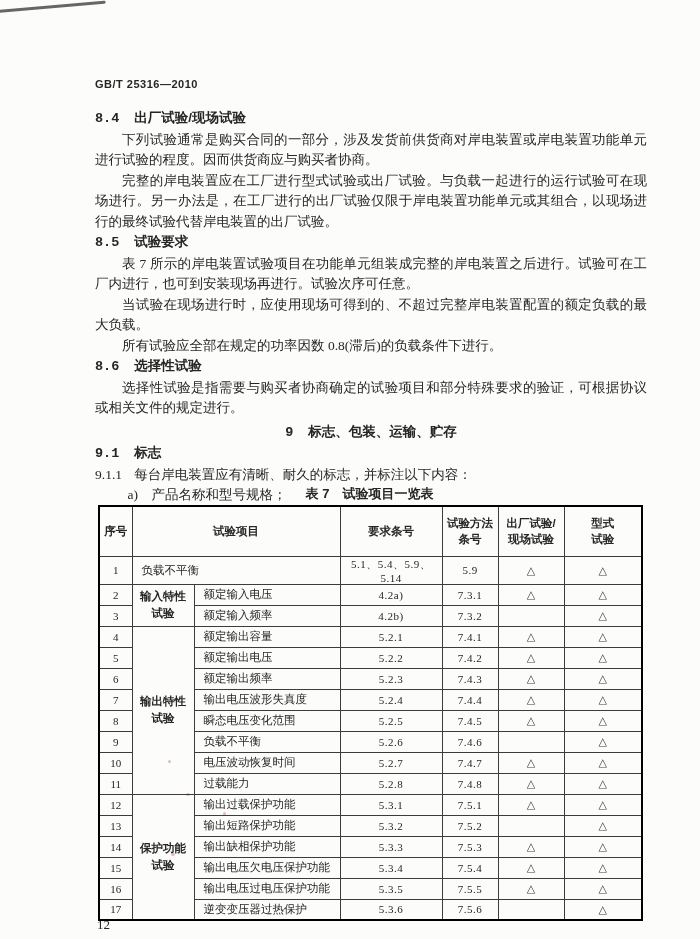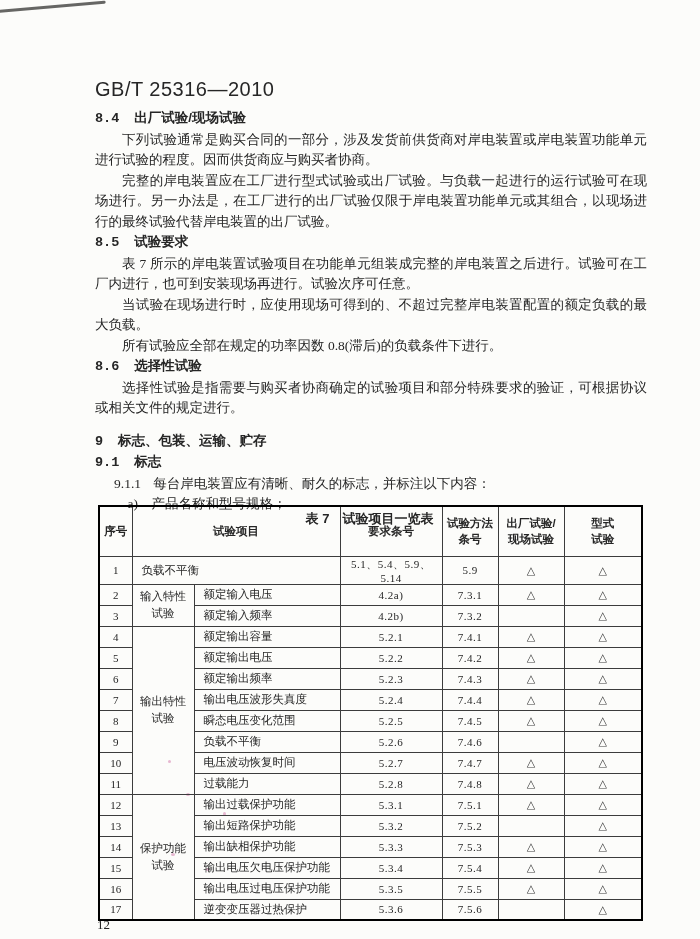--- a/index.html
+++ b/index.html
@@ -21,60 +21,60 @@
   .speck { position:absolute; border-radius:50%; background:rgba(203,99,158,.45); }
   .speck.s1 { left:168px; top:760px; width:3px; height:3px; }
   .speck.s2 { left:186px; top:793px; width:4px; height:3px; }
   .speck.s3 { left:223px; top:812px; width:3px; height:4px; }
   .speck.s4 { left:171px; top:853px; width:4px; height:3px; }
   .speck.s5 { left:206px; top:868px; width:3px; height:3px; }
 
   .doc-number {
     position:absolute; top:78px; left:95px;
     font-family:"Liberation Sans","DejaVu Sans",sans-serif;
-    font-weight:normal; font-size:20px; letter-spacing:.5px;
+    font-weight:bold; font-size:11px; letter-spacing:.5px;
   }
   .text-block {
     position:absolute; top:108px; left:95px; width:552px;
     font-size:13.5px; line-height:20.5px;
   }
   .text-block p { margin:0; text-align:justify; text-indent:2em; }
   .sec-h {
     font-family:"Liberation Sans","DejaVu Sans",sans-serif;
     font-weight:bold; font-size:13.5px;
   }
   .sec-h .num { margin-right:1.1em;font-family:Liberation Mono, monospace; }
-  .sec-h.chap { margin-top:12px; }
+  .sec-h.chap { margin-top:3px;text-align:center; }
   .sec-h.sub  { }
   p.clause { text-indent:0 !important; }
-  p.clause .cnum { margin-right:.9em;margin-left:19px; }
+  p.clause .cnum { margin-right:.9em; }
   p.list-item { text-indent:2.4em !important; }
 
   .table-caption {
-    position:absolute; top:510px; left:98px; width:543px;
+    position:absolute; top:485px; left:98px; width:543px;
     text-align:center; font-family:"Liberation Sans","DejaVu Sans",sans-serif;
     font-weight:bold; font-size:13px;
   }
   table.test-table {
     position:absolute; top:505px; left:98px;
     border-collapse:collapse; table-layout:fixed;
     border:2px solid #000000;
   }
   .test-table th, .test-table td {
     border:1px solid #3c3c3c; padding:0 2px; overflow:hidden;
   }
   .test-table thead tr { height:50px; }
   .test-table tbody tr { height:21px; }
   .test-table th {
     font-family:"Liberation Sans","DejaVu Sans",sans-serif;
     font-weight:600; font-size:11.5px; text-align:center;
     white-space:pre-line; line-height:16px;
   }
   .c-no   { text-align:center; font-size:11px; }
-  .c-group{ text-align:center; font-size:11.5px; white-space:pre-line; line-height:17px; }
+  .c-group{ text-align:center; font-size:11.5px; white-space:pre-line; line-height:17px;font-weight:bold; }
   .c-item { text-align:left; padding-left:9px !important; font-size:11.5px; }
   .c-num  { text-align:center; font-size:11px; letter-spacing:.5px; }
   .c-tri  { text-align:center; font-size:11px; color:#3a3a3a; }
 
   .page-number { position:absolute; top:917px; left:97px; font-size:13px; }
 </style>
 </head>
 <body>
 
 <div class="page">

